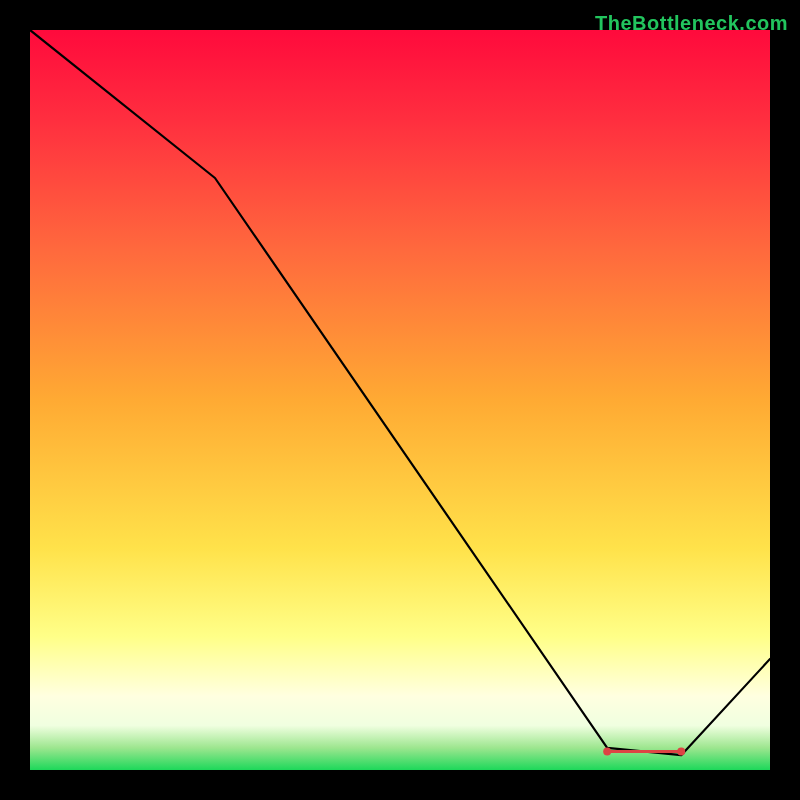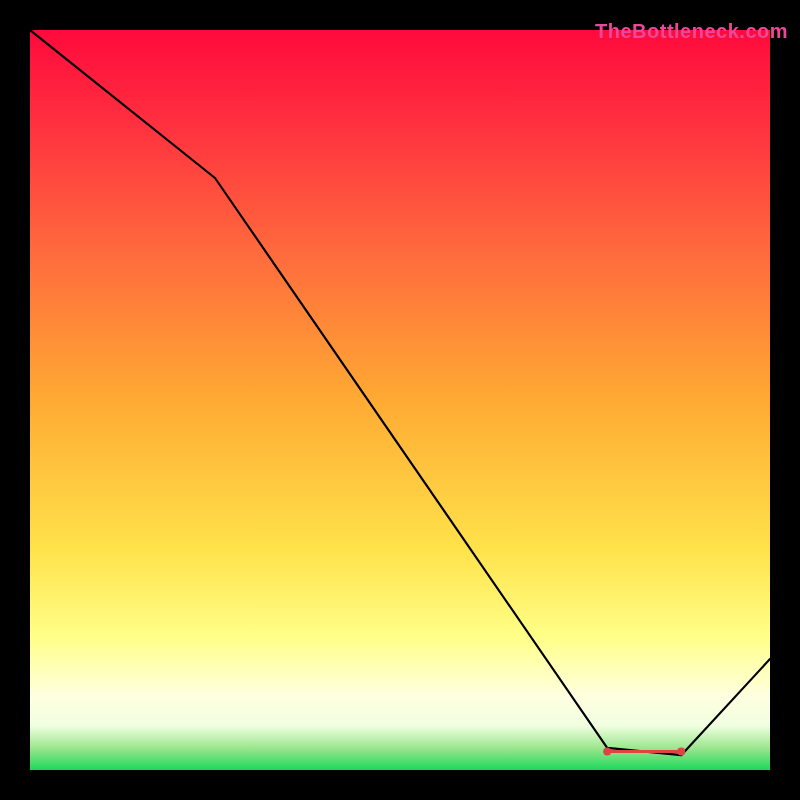--- a/index.html
+++ b/index.html
@@ -12,23 +12,23 @@
     font-family: Arial, Helvetica, sans-serif;
   }
   .frame {
     position: relative;
     width: 800px;
     height: 800px;
     background: #000;
   }
   .watermark {
     position: absolute;
-    top: 20px;
+    top: 12px;
     right: 12px;
-    color: #ec4899;
+    color: #22c55e;
     font-size: 20px;
     font-weight: 600;
     letter-spacing: 0.5px;
     z-index: 10;
   }
   .plot-area {
     position: absolute;
     left: 30px;
     top: 30px;
     width: 740px;

